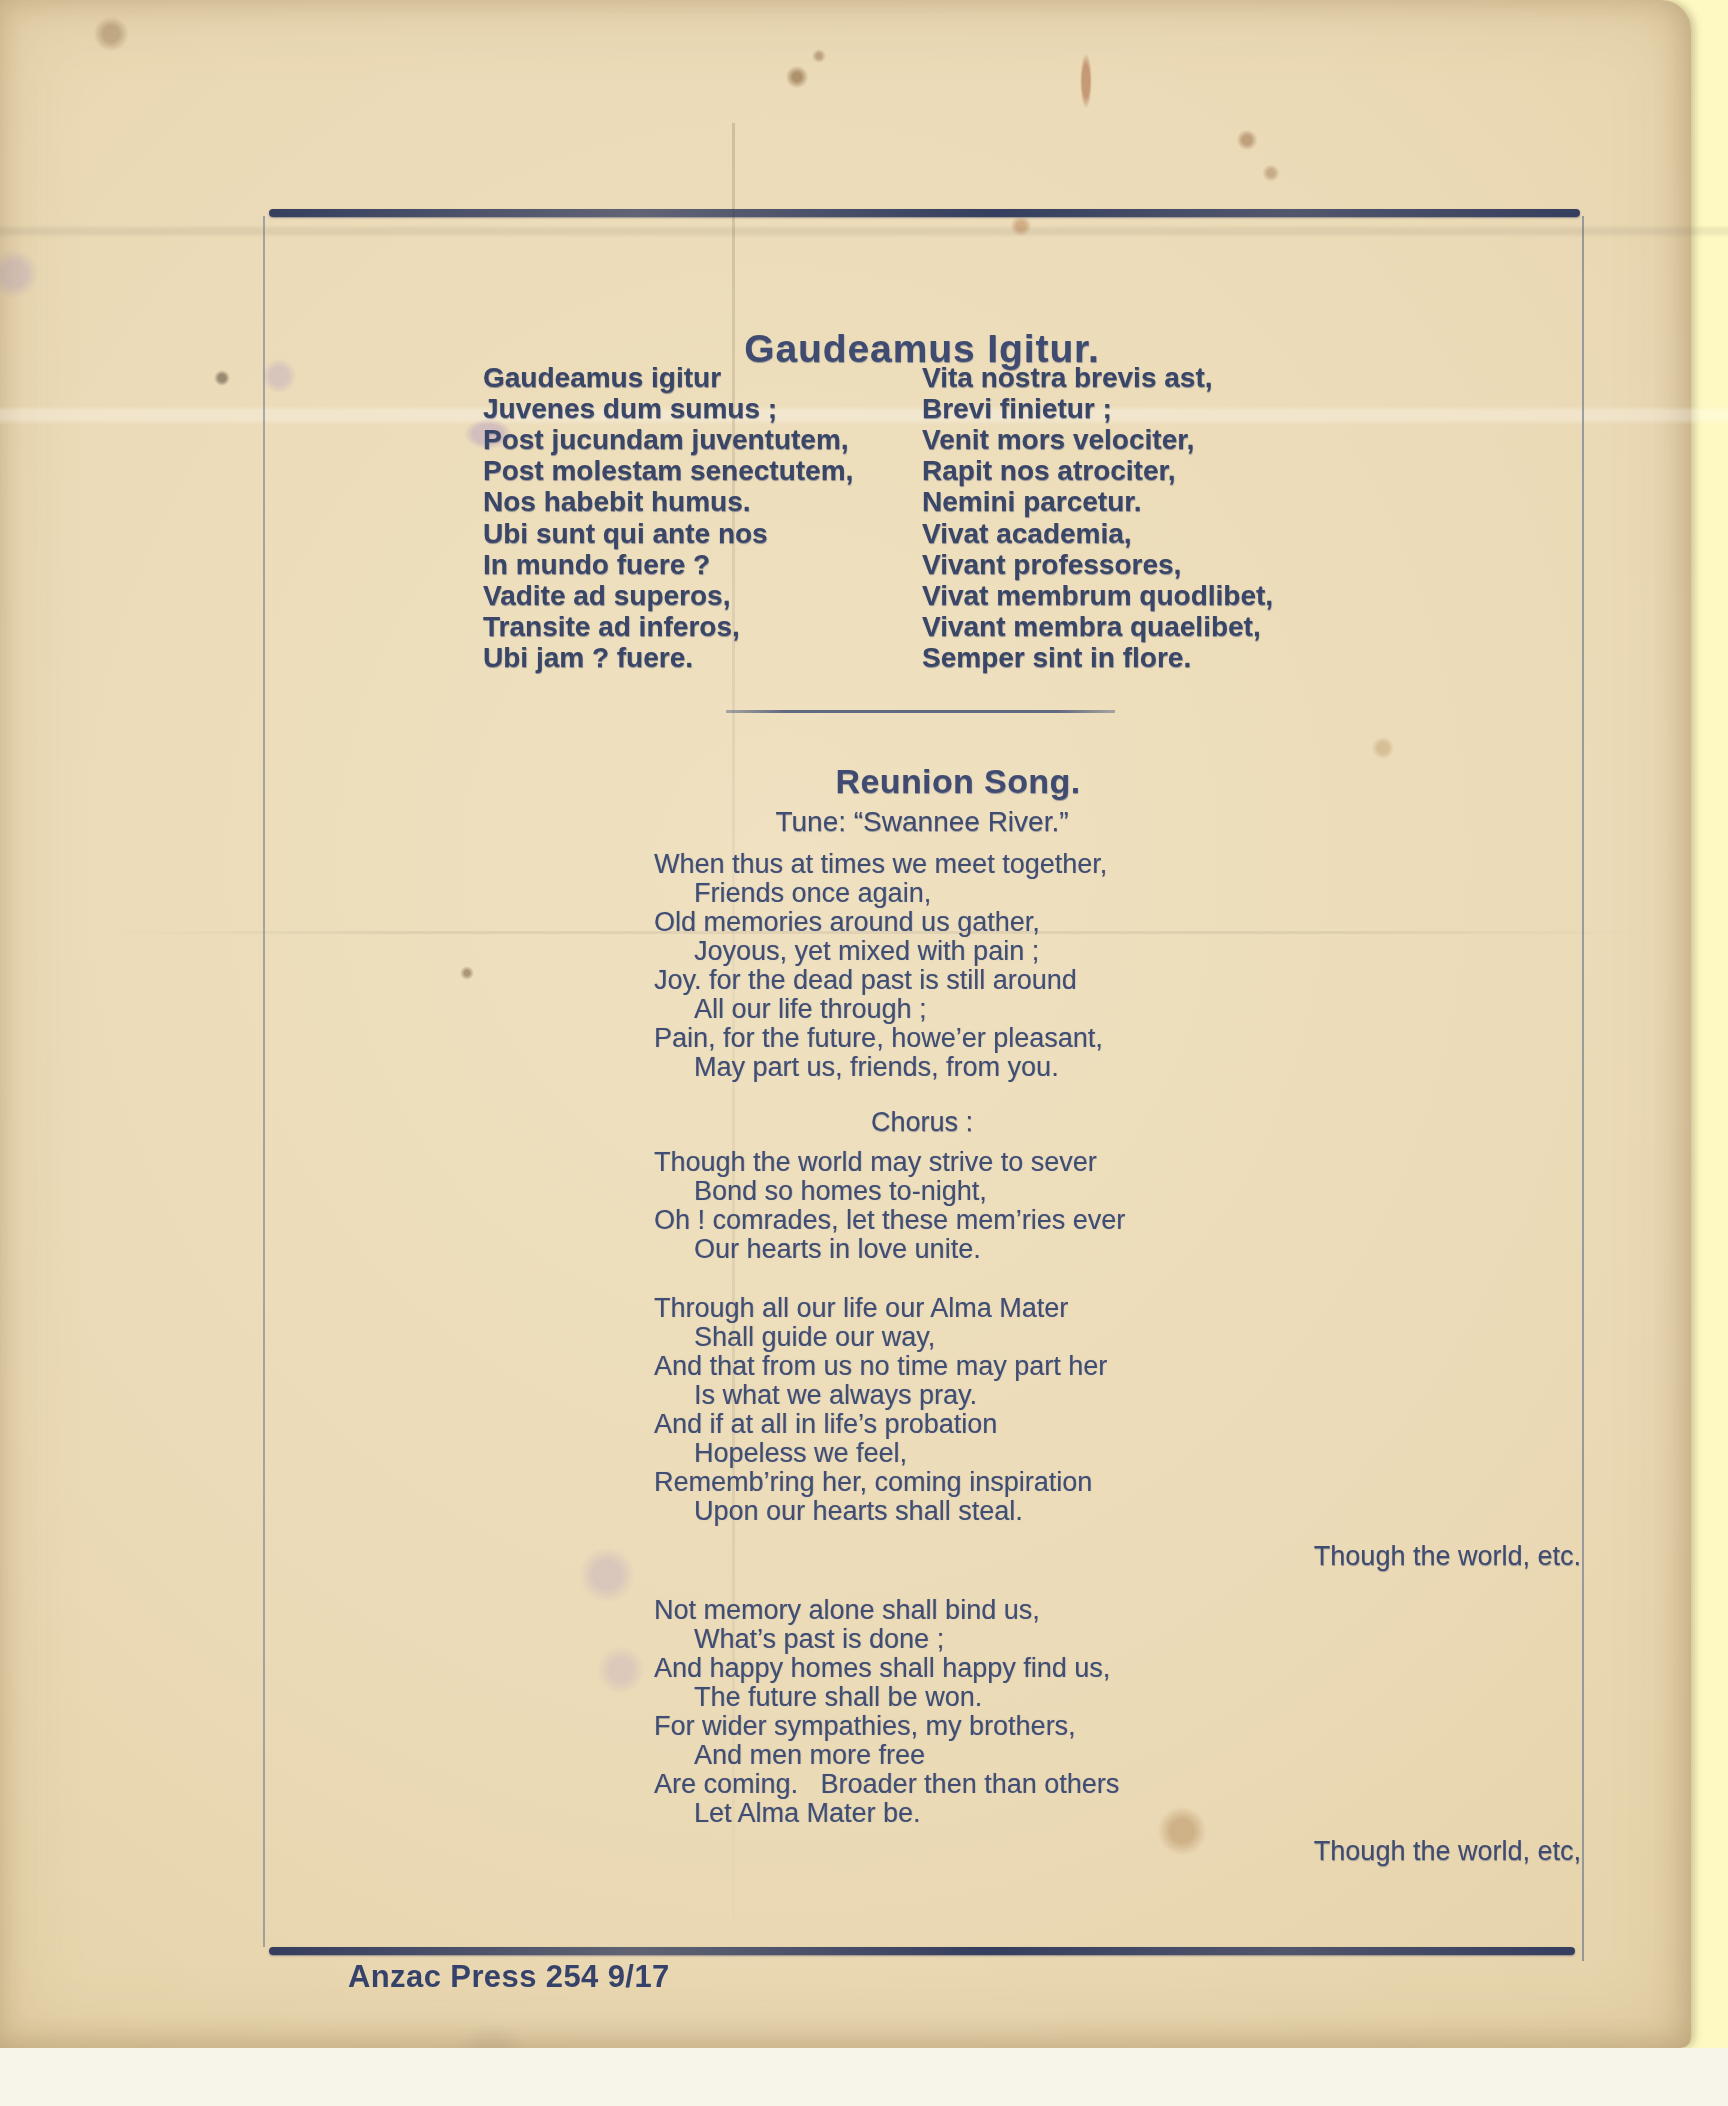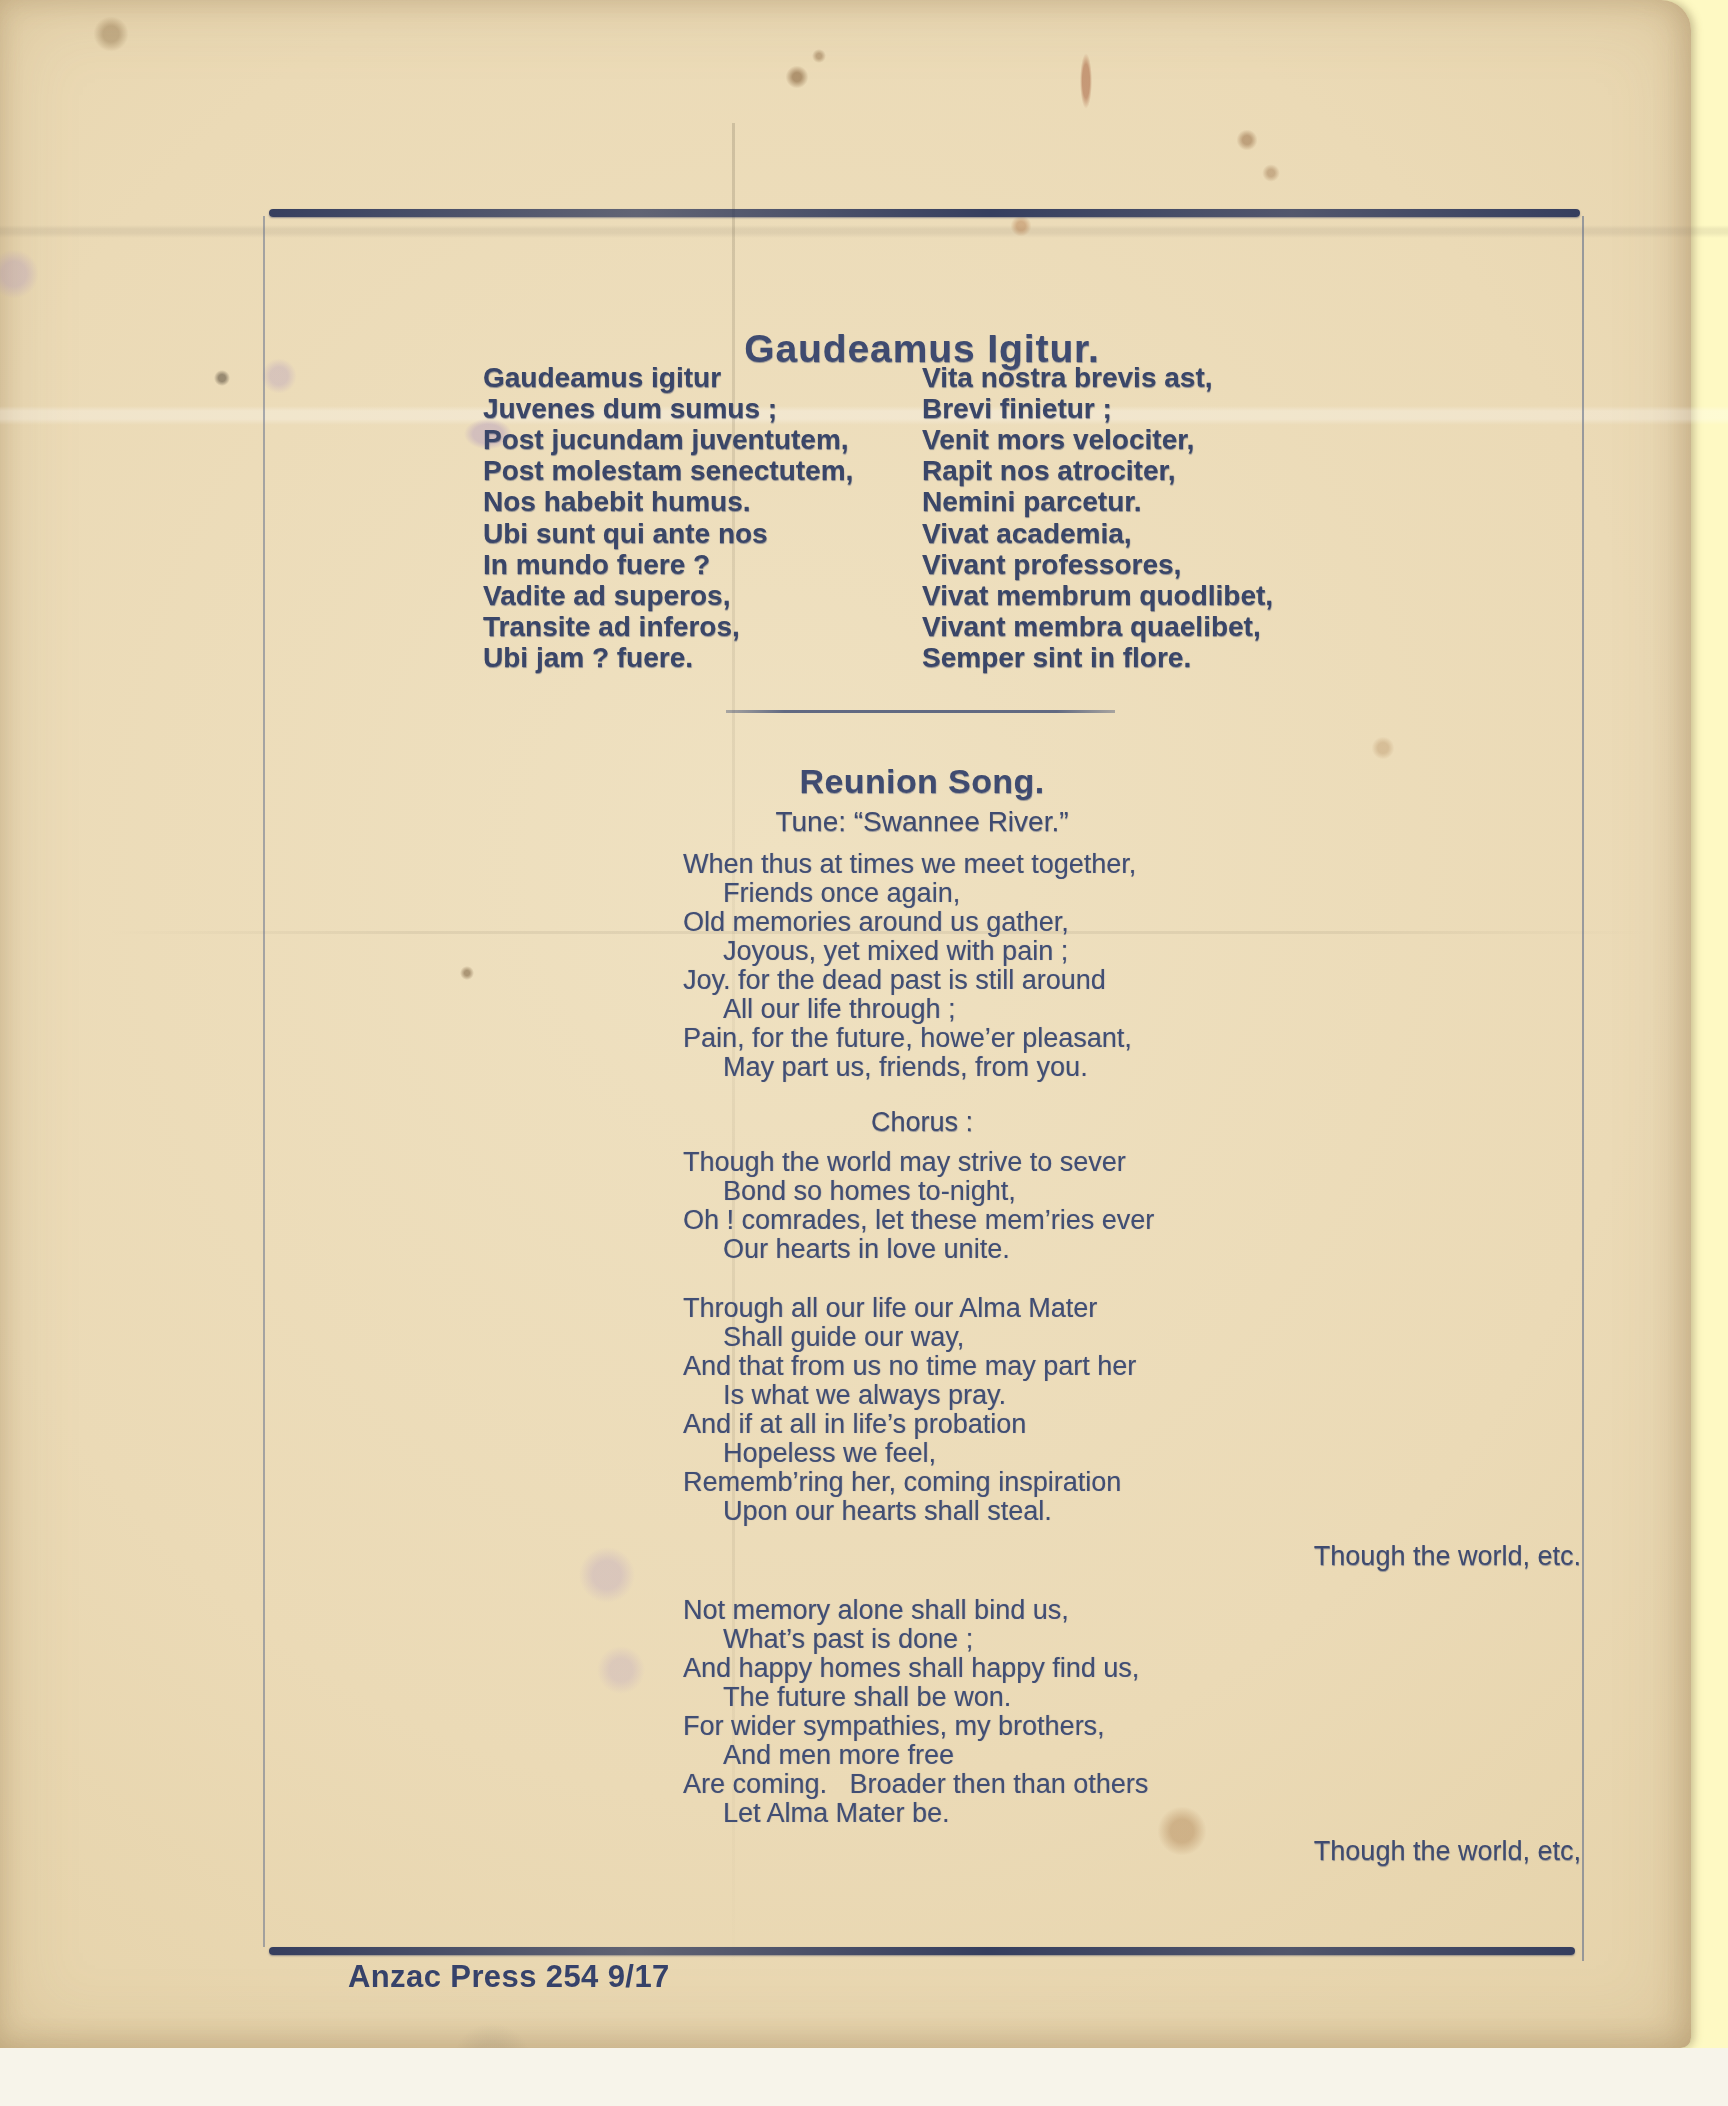--- a/index.html
+++ b/index.html
@@ -72,26 +72,26 @@
                  color:#3a4668; text-shadow:0.4px 0.5px 0.9px rgba(58,70,104,.55); }
   .s1-left  { left:483px;  top:362px; }
   .s1-right { left:922px; top:362px; }
   .s2-left  { left:483px;  top:518px; }
   .s2-right { left:922px; top:518px; }
 
   .divider { position:absolute; left:726px; top:710px; width:389px; height:2.6px;
              background:linear-gradient(90deg, rgba(62,76,114,.4), rgba(62,76,114,.8) 15%, rgba(62,76,114,.8) 85%, rgba(62,76,114,.4)); }
 
   .r-title { position:absolute; left:263px; top:762px; width:1318px; text-align:center;
-             font-size:34px; font-weight:bold; letter-spacing:0.4px; }
+             font-size:34px; font-weight:bold; letter-spacing:0.4px;padding-left:36px; }
   .r-tune  { position:absolute; left:263px; top:806px; width:1318px; text-align:center; font-size:28px; }
 
   .verse { position:absolute; left:654px; }
   .verse .line { font-size:27px; line-height:29px; white-space:pre-wrap;
-                 color:#414e74; text-shadow:0.4px 0.4px 0.9px rgba(65,78,116,.45);margin-left:29px; }
+                 color:#414e74; text-shadow:0.4px 0.4px 0.9px rgba(65,78,116,.45); }
   .verse .line:nth-child(even) { padding-left:40px; }
   .v1     { top:850px; }
   .chorus-label { position:absolute; left:263px; top:1107px; width:1318px; text-align:center; font-size:27px; }
   .chorus { top:1148px; }
   .v2     { top:1294px; }
   .refrain { position:absolute; left:263px; width:1318px; text-align:right; font-size:27px; }
   .r1 { top:1541px; }
   .v3 { top:1596px; }
   .r2 { top:1836px; }
 

